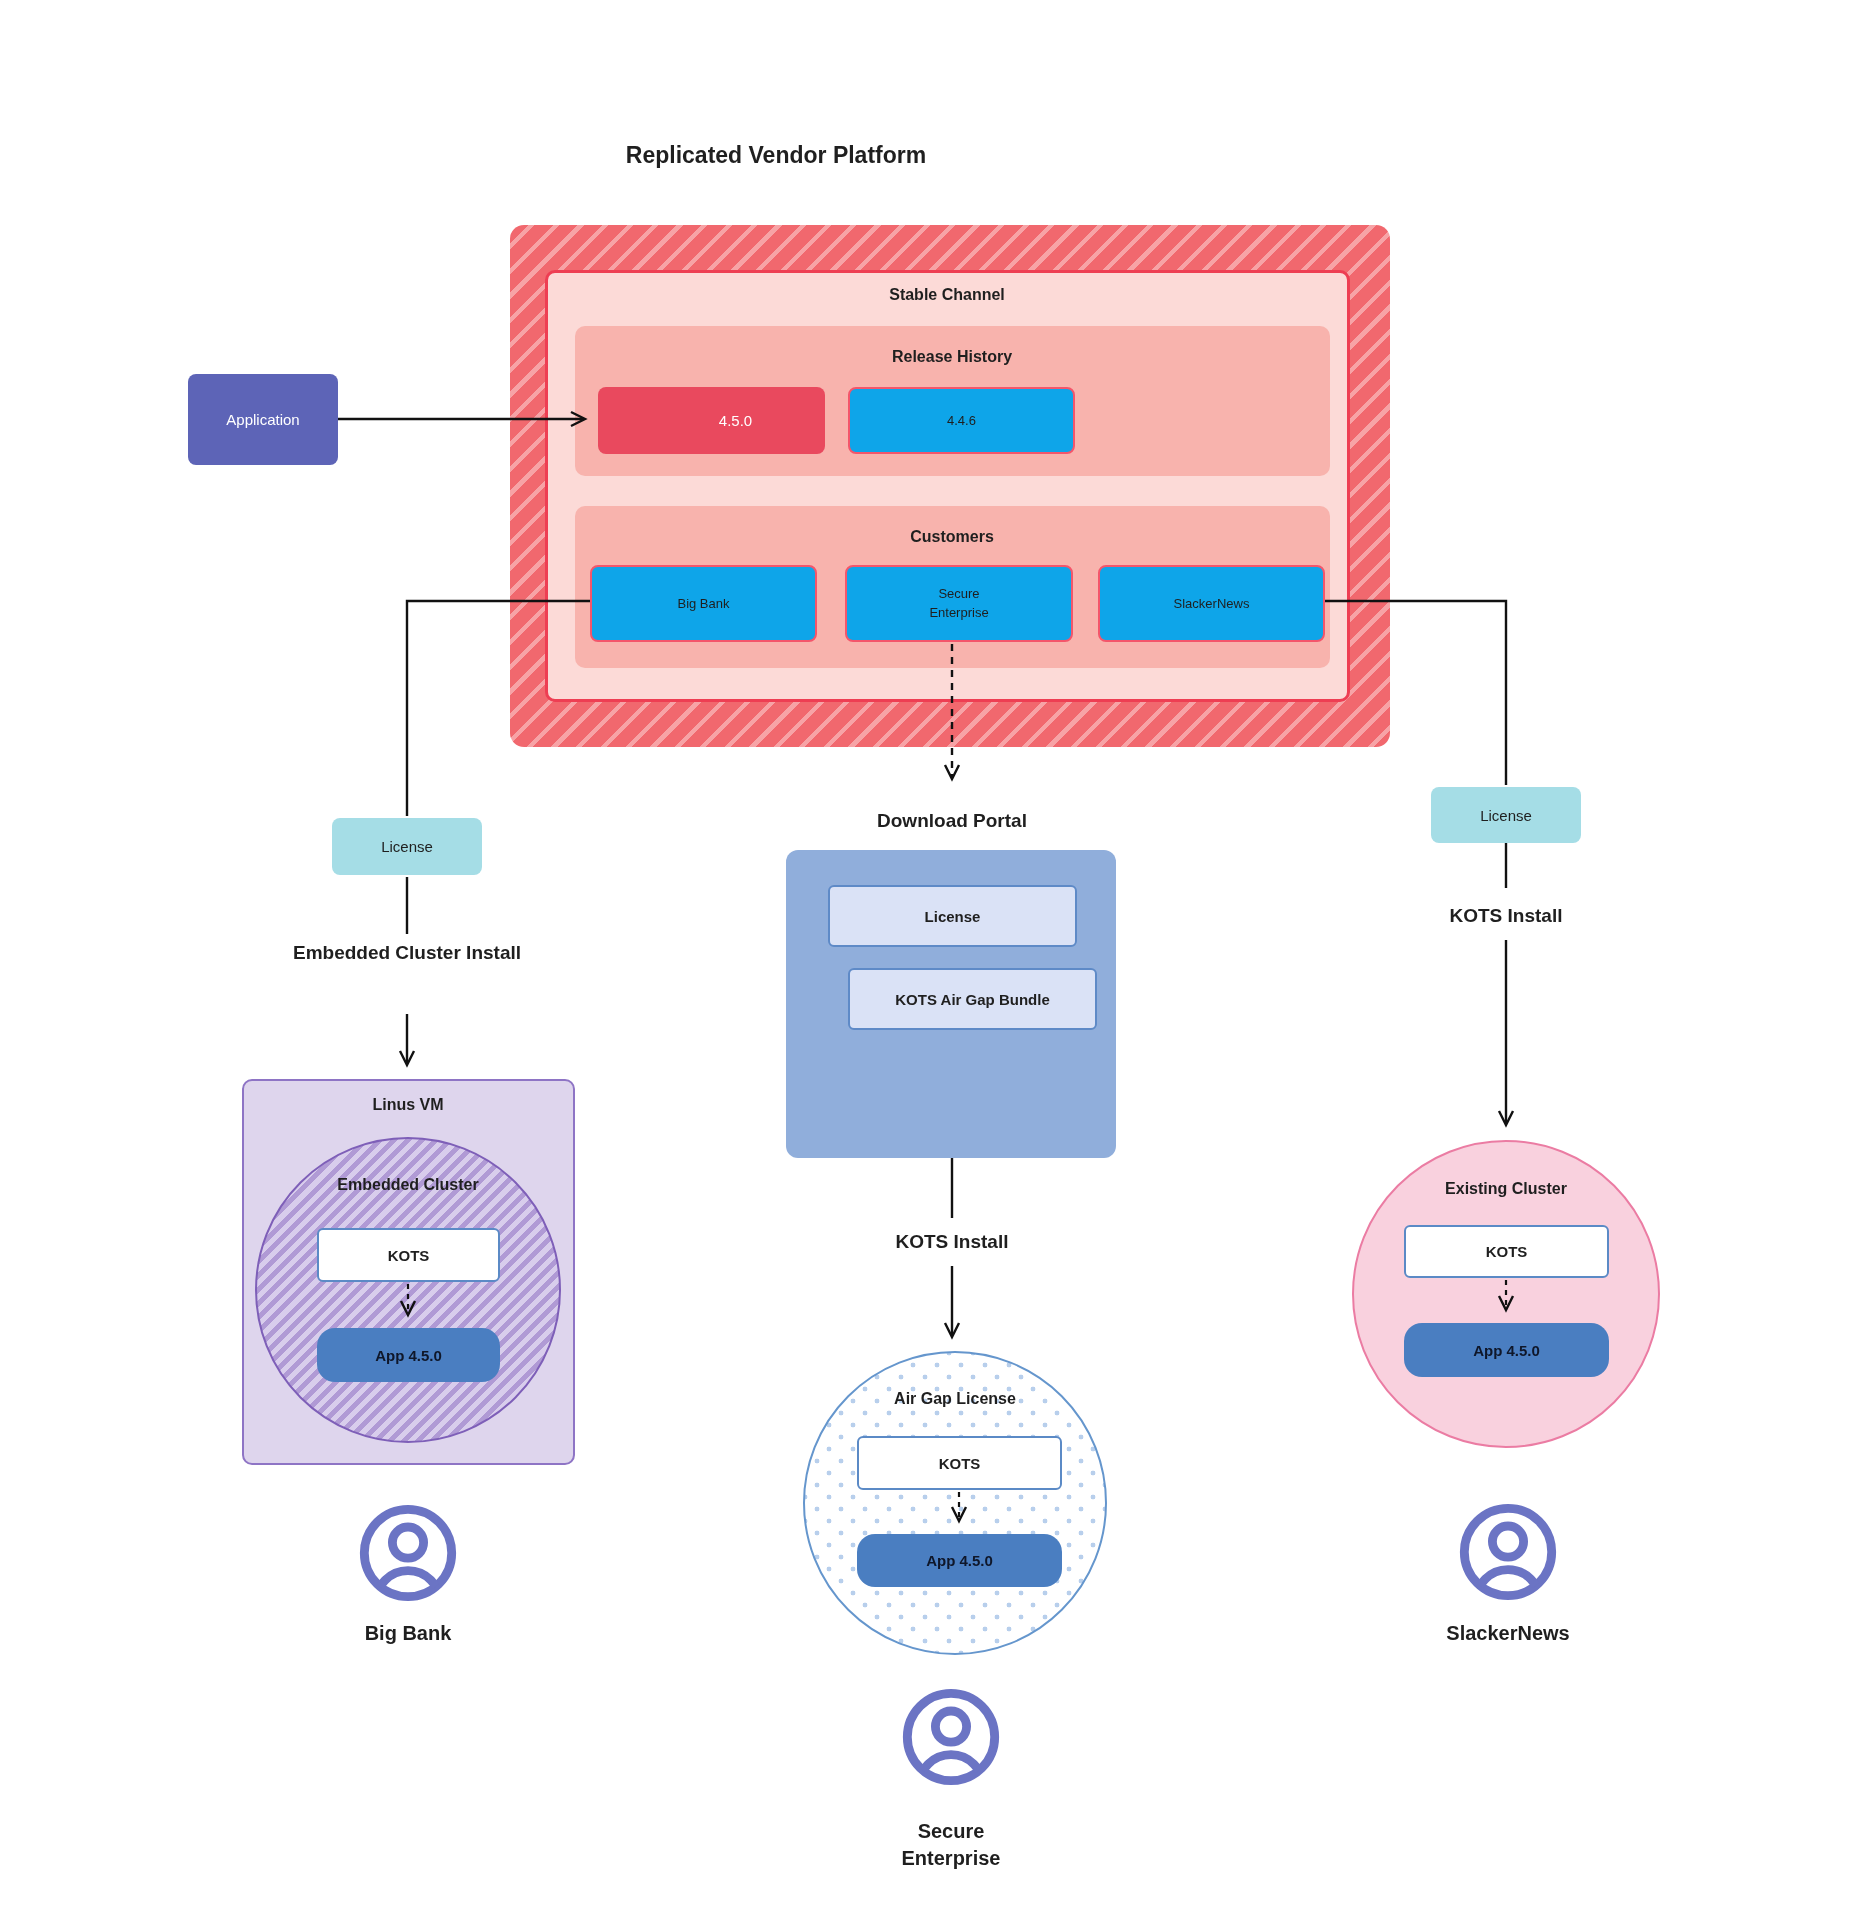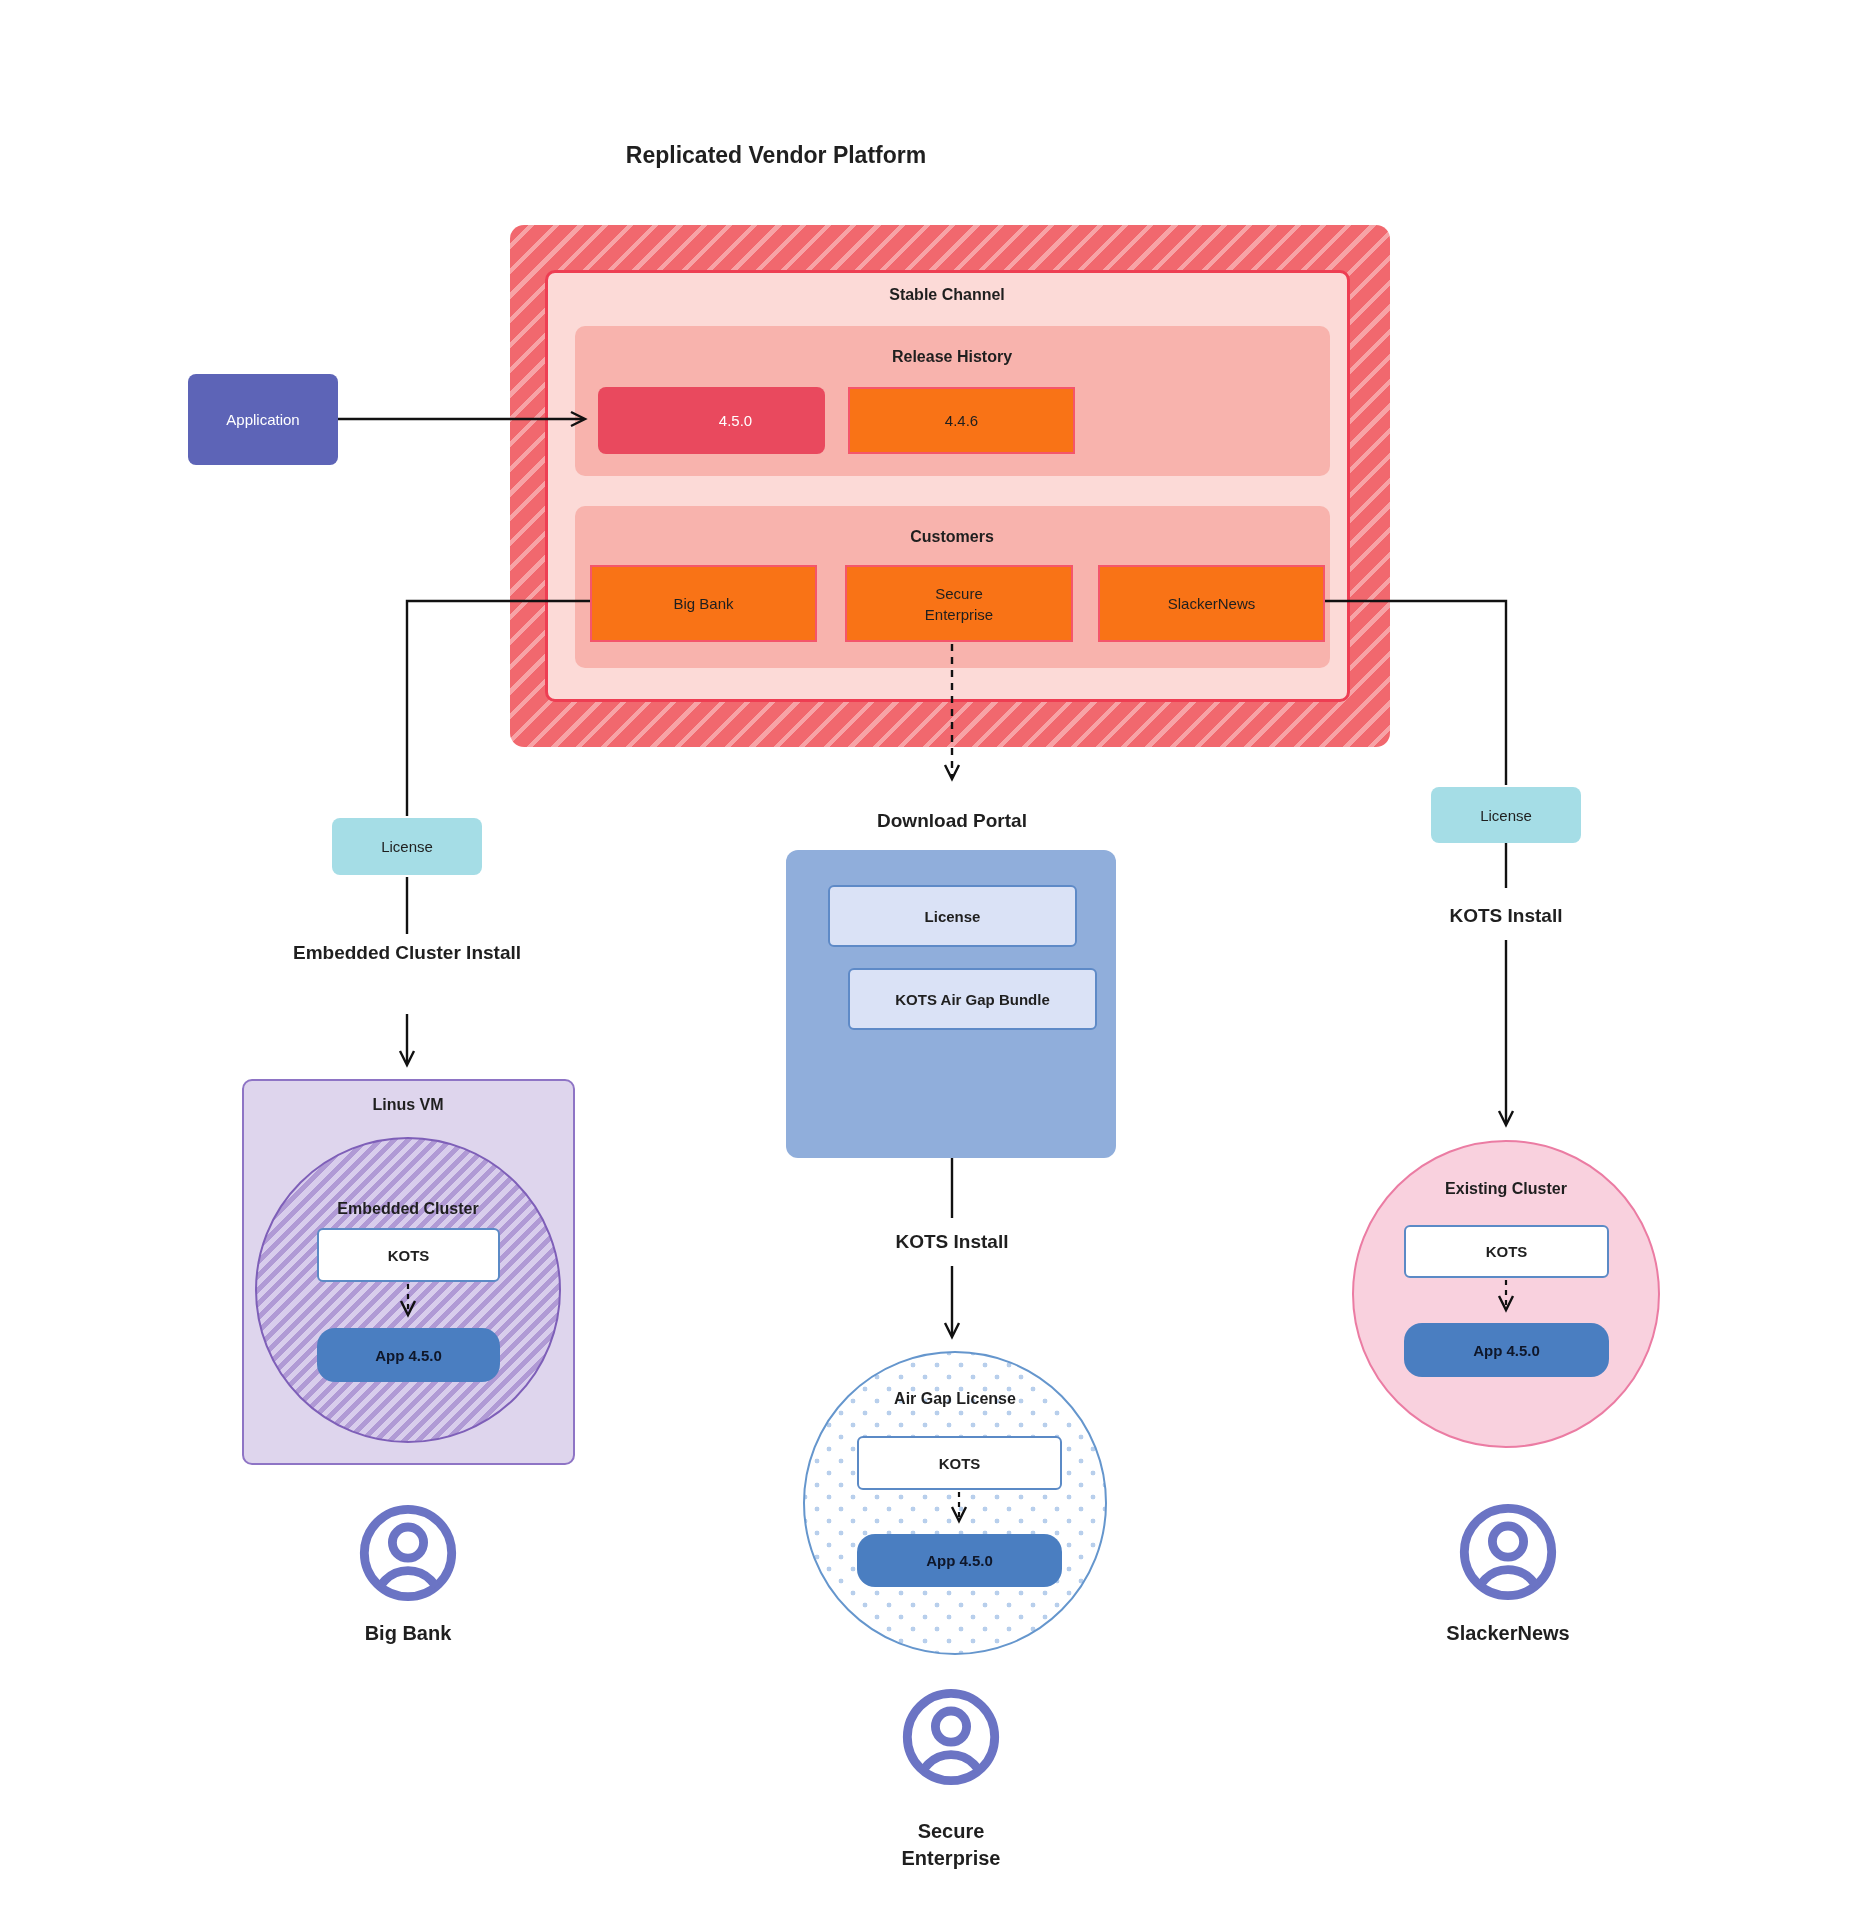--- a/index.html
+++ b/index.html
@@ -7,21 +7,21 @@
          font-family:"Liberation Sans",sans-serif;color:#1f1f1f;overflow:hidden;}
   .abs{position:absolute;box-sizing:border-box;}
   .ctr{display:flex;align-items:center;justify-content:center;text-align:center;}
   .cx{transform:translateX(-50%);}
   
   .hatch{background:repeating-linear-gradient(135deg,#f1686e 0 13px,#f7a3a6 13px 17.5px);border-radius:14px;}
   .stable{background:#fcdad7;border:3px solid #ee3e53;border-radius:10px;}
   .section{background:#f8b3ad;border-radius:10px;}
   .lbl16{font-size:16px;font-weight:600;white-space:nowrap;}
   .lbl19{font-size:19px;font-weight:600;white-space:nowrap;}
-  .whitebox{background:#f97316;border:2.5px solid #f4566b;border-radius:0;font-size:15px;}
+  .whitebox{background:#0ea5e9;border:2.5px solid #f4566b;border-radius:8px;font-size:13px;}
   .redbox{background:#e9495e;border-radius:8px;color:#ffffff;font-size:15px;padding-left:48px;}
   .purplebox{background:#5d64b7;border-radius:8px;color:#ffffff;font-size:15px;}
   .teal{background:#a5dde6;border-radius:8px;font-size:15px;}
   
   .portal{background:#90aedb;border-radius:12px;}
   .portal-item{background:#dae2f6;border:2px solid #5e8ac7;border-radius:6px;font-size:15px;font-weight:600;}
   
   .vm{background:#ded5ed;border:2.5px solid #8e74c5;border-radius:10px;}
   .circle{border-radius:50%;}
   .ec-stripes{background:repeating-linear-gradient(135deg,#d8cdec 0 5px,#b09ad5 5px 10px);border:2px solid #7e5fb8;}
@@ -75,21 +75,21 @@
   </div>
 
   <div class="abs ctr teal" style="left:332px;top:818px;width:150px;height:57px;">
     <span>License</span>
   </div>
   <div class="abs cx lbl19" style="left:407px;top:938px;white-space:normal;width:250px;text-align:center;line-height:1.6;">Embedded Cluster Install</div>
 
   <div class="abs vm" style="left:242px;top:1079px;width:333px;height:386px;"></div>
   <div class="abs cx lbl16" style="left:408px;top:1096px;">Linus VM</div>
   <div class="abs circle ec-stripes" style="left:255px;top:1137px;width:306px;height:306px;"></div>
-  <div class="abs cx lbl16" style="left:408px;top:1200px;">Embedded Cluster</div>
+  <div class="abs cx lbl16" style="left:408px;top:1176px;">Embedded Cluster</div>
   <div class="abs ctr kotsbox" style="left:317px;top:1228px;width:183px;height:54px;">
     <span>KOTS</span>
   </div>
   <div class="abs ctr appbox" style="left:317px;top:1328px;width:183px;height:54px;">
     <span>App 4.5.0</span>
   </div>
 
   <svg class="abs" style="left:356px;top:1501px;" width="104" height="104" viewBox="0 0 100 100">
     <defs>
         <clipPath id="pc1">

